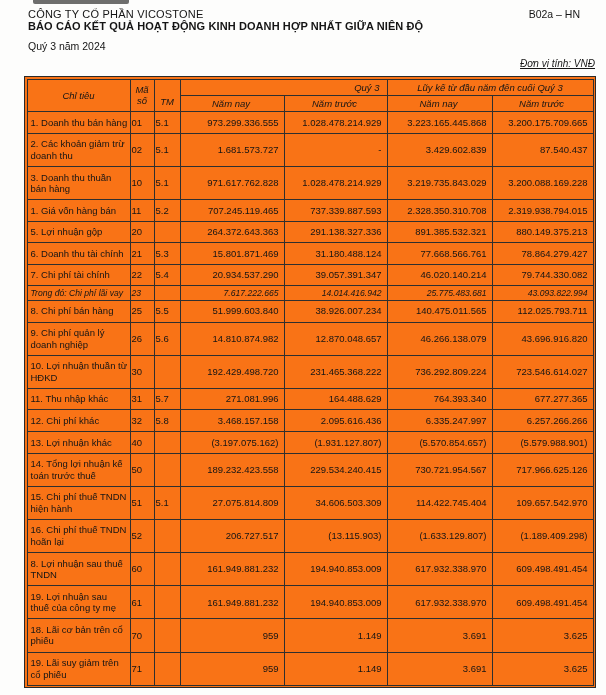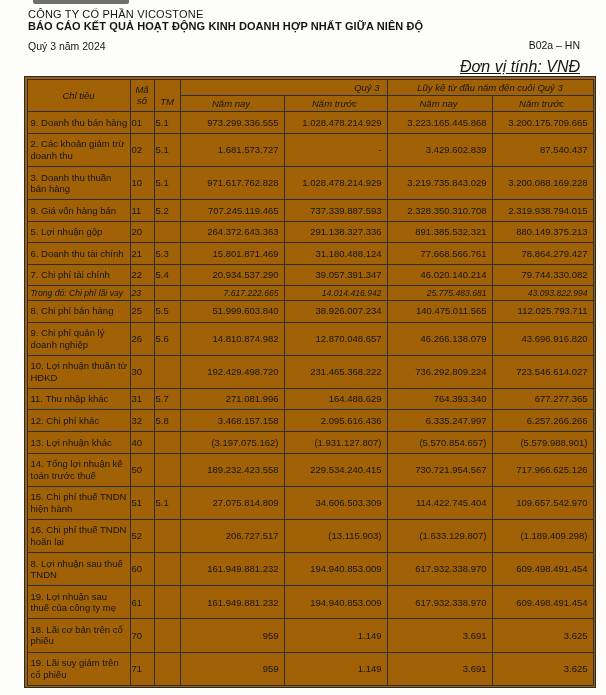--- a/index.html
+++ b/index.html
@@ -14,28 +14,28 @@
     box-sizing:border-box;
   }
   .scan-smudge {
     position:absolute; left:33px; top:0; width:96px; height:4px;
     background:#4a4a48; border-radius:0 0 2px 2px; opacity:.8;
   }
   .doc-header { position:absolute; left:28px; top:8px; width:550px; }
   .company-name { font-size:11px; font-weight:500; letter-spacing:.2px; }
   .report-title { font-size:11px; font-weight:700; letter-spacing:.1px; }
   .report-period { font-size:10.5px; margin-top:8px; }
-  .form-code { position:absolute; right:26px; top:8px; font-size:10.5px;margin-top:31px; }
+  .form-code { position:absolute; right:26px; top:8px; font-size:10.5px; }
   .unit-label {
-    position:absolute; right:26px; top:58px;
-    font-size:16px; font-style:italic; text-decoration:underline;
+    position:absolute; right:11px; top:58px;
+    font-size:10px; font-style:italic; text-decoration:underline;
   }
   .table-wrap {
     position:absolute; left:24px; top:76px;
-    border:1.5px solid #2a2a2a; padding:1.5px; background:#a16207;
+    border:1.5px solid #2a2a2a; padding:1.5px; background:#f97316;
   }
   table { border-collapse:collapse; table-layout:fixed; width:566px; }
   th, td { border:1px solid #2f2f2f; box-sizing:border-box; overflow:hidden; }
   thead th {
     font-style:italic; font-weight:400; font-size:9.5px;
     padding:2px 3px; vertical-align:middle; text-align:center; line-height:1.2;
   }
   th.h-note { vertical-align:bottom; padding-bottom:4px; }
   th.h-q3 { text-align:right; padding-right:7px; }
   th.h-sub { padding-right:5px; }
@@ -84,21 +84,21 @@
         </tr>
         <tr>
           <th class="h-sub">Năm nay</th>
           <th class="h-sub">Năm trước</th>
           <th class="h-sub">Năm nay</th>
           <th class="h-sub">Năm trước</th>
         </tr>
       </thead>
       <tbody id="tbody-rows">
           <tr>
-            <td class="c-label">9. Doanh thu bán hàng</td>
+            <td class="c-label">1. Doanh thu bán hàng</td>
             <td class="c-code">01</td>
             <td class="c-note">5.1</td>
             <td class="c-num">973.299.336.555</td>
             <td class="c-num">1.028.478.214.929</td>
             <td class="c-num">3.223.165.445.868</td>
             <td class="c-num">3.200.175.709.665</td>
           </tr>
           <tr>
             <td class="c-label">2. Các khoản giảm trừ doanh thu</td>
             <td class="c-code">02</td>
@@ -111,21 +111,21 @@
           <tr>
             <td class="c-label">3. Doanh thu thuần bán hàng</td>
             <td class="c-code">10</td>
             <td class="c-note">5.1</td>
             <td class="c-num">971.617.762.828</td>
             <td class="c-num">1.028.478.214.929</td>
             <td class="c-num">3.219.735.843.029</td>
             <td class="c-num">3.200.088.169.228</td>
           </tr>
           <tr>
-            <td class="c-label">9. Giá vốn hàng bán</td>
+            <td class="c-label">1. Giá vốn hàng bán</td>
             <td class="c-code">11</td>
             <td class="c-note">5.2</td>
             <td class="c-num">707.245.119.465</td>
             <td class="c-num">737.339.887.593</td>
             <td class="c-num">2.328.350.310.708</td>
             <td class="c-num">2.319.938.794.015</td>
           </tr>
           <tr>
             <td class="c-label">5. Lợi nhuận gộp</td>
             <td class="c-code">20</td>

